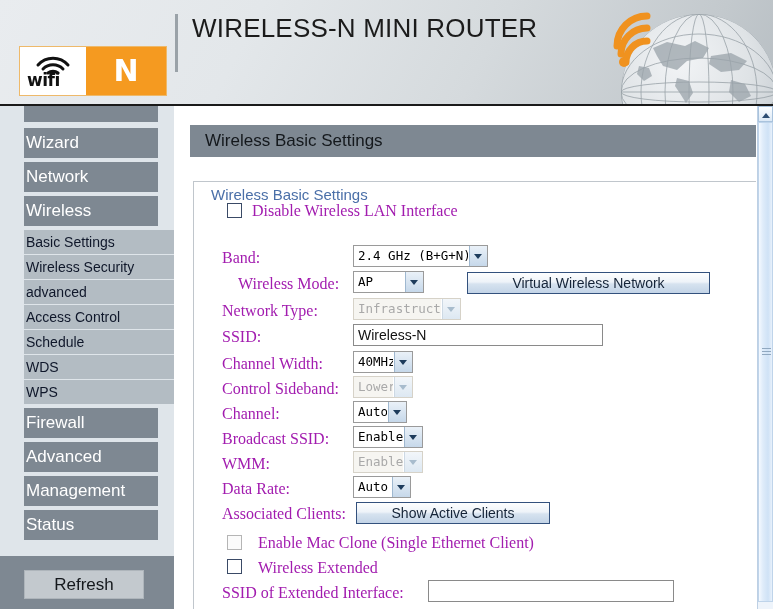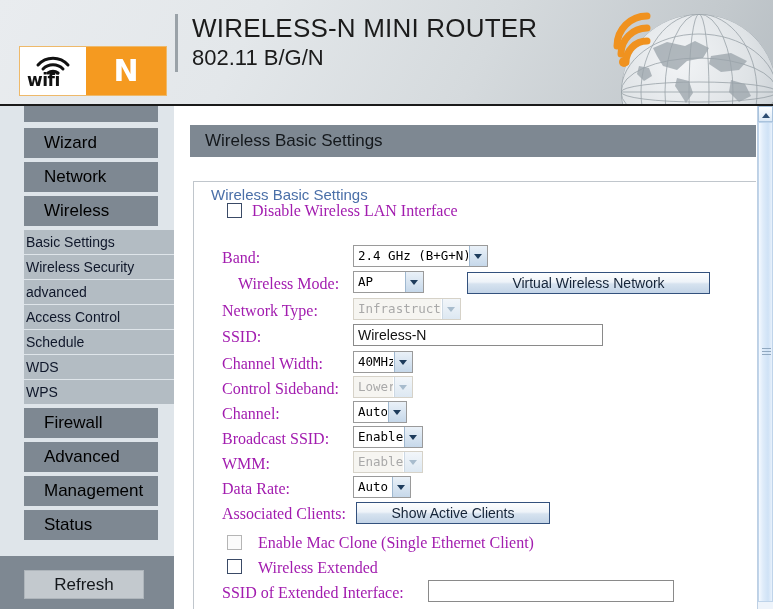--- a/index.html
+++ b/index.html
@@ -102,25 +102,25 @@
     position: absolute;
     left: 0; top: 106px;
     width: 174px; height: 503px;
     background: #dfe5ea;
     overflow: hidden;
   }
   .nav-main {
     margin: 0 16px 4px 24px;
     height: 30px;
     background: #7e8892;
-    color: #000000;
+    color: #ffffff;
     font-family: "Liberation Sans", sans-serif;
     font-size: 17px;
     line-height: 30px;
-    padding-left: 20px;
+    padding-left: 2px;
     box-sizing: border-box;
     cursor: pointer;
   }
   .nav-main.clipped {
     height: 16px;
     margin-bottom: 6px;
   }
   .nav-sub {
     margin: 0 0 1px 24px;
     height: 24px;
@@ -406,21 +406,20 @@
       </div>
       <div id="wifi-word">wifi</div>
     </div>
     <div id="logo-n">N</div>
   </div>
 
   <div id="header-divider"></div>
 
   <div id="header-text">
     <div id="header-title">WIRELESS-N MINI ROUTER</div>
-    <div id="header-subtitle">802.11 B/G/N</div>
   </div>
 </div>
 <div id="header-rule"></div>
 
 <div id="sidebar">
   <div class="nav-main clipped"></div>
   <div class="nav-main">Wizard</div>
   <div class="nav-main">Network</div>
   <div class="nav-main">Wireless</div>
   <div class="nav-sub">Basic Settings</div>

